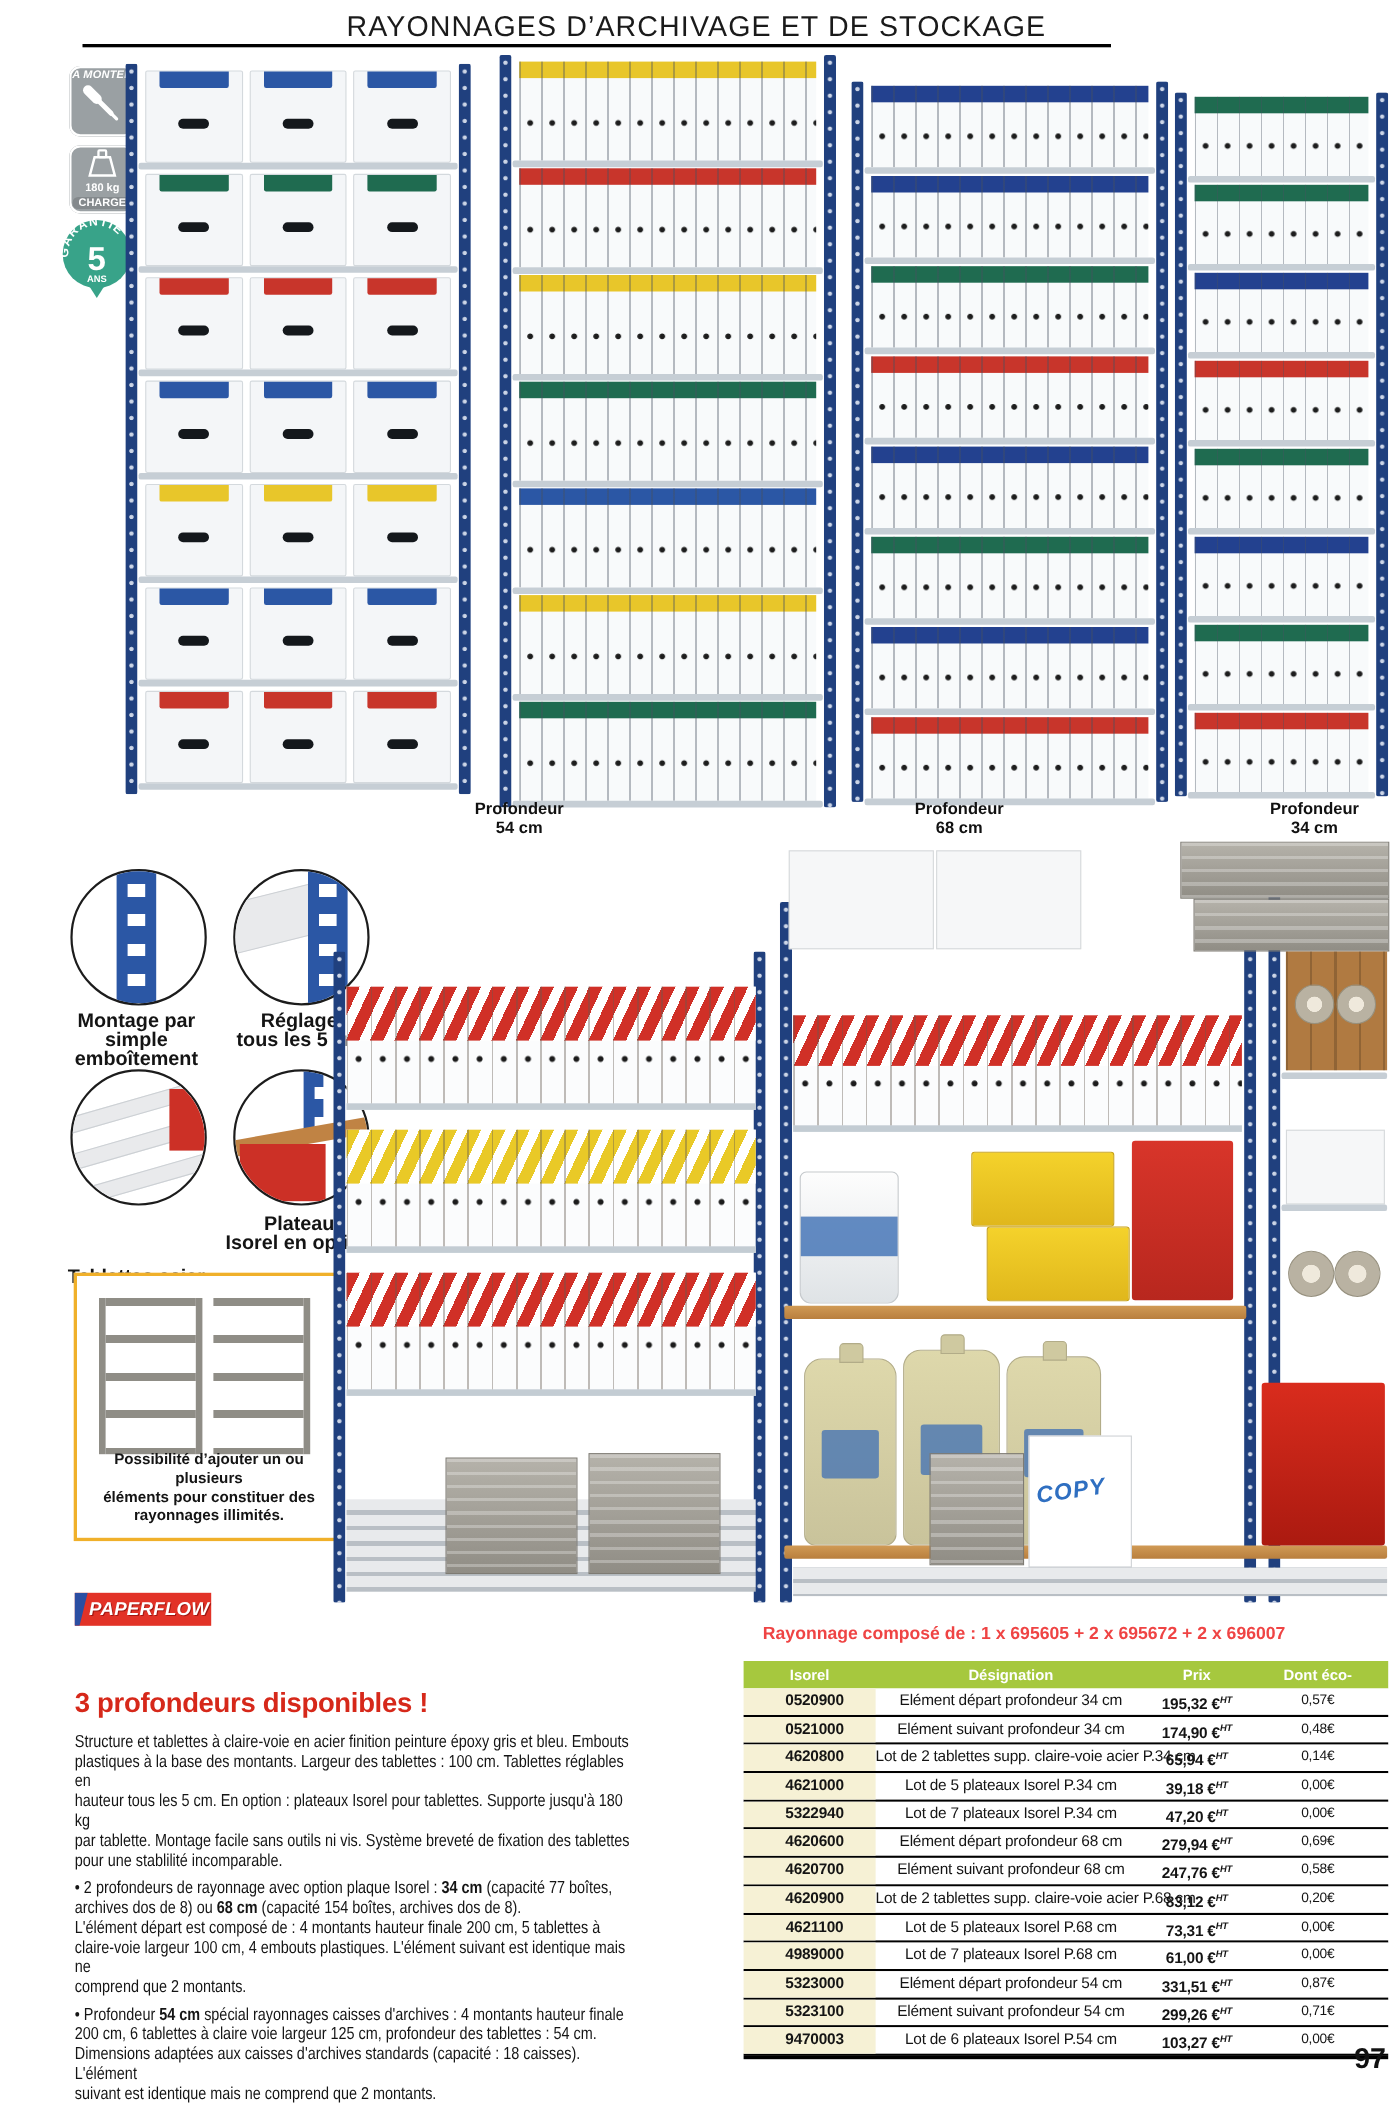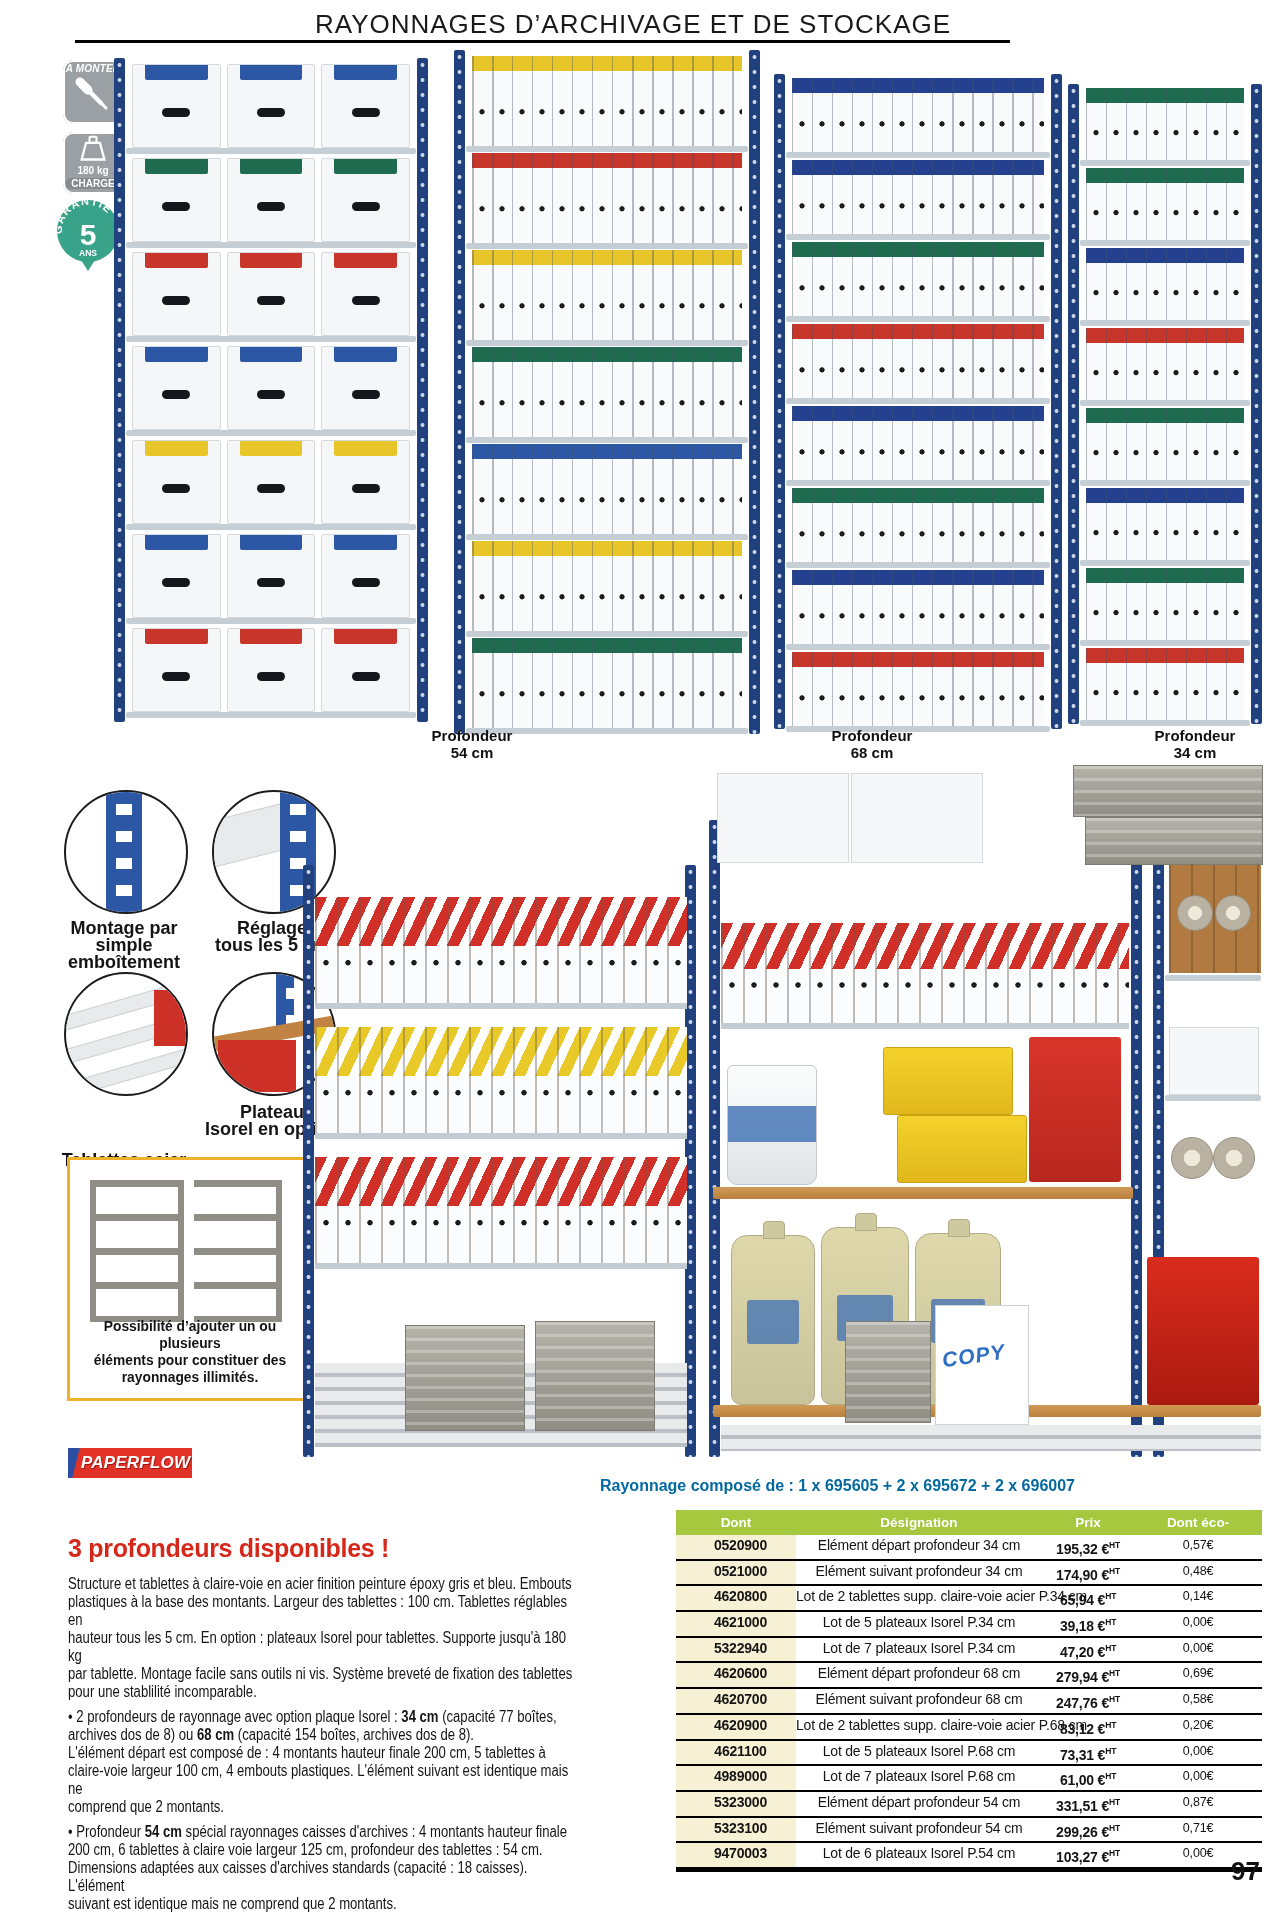--- a/index.html
+++ b/index.html
@@ -101,35 +101,35 @@
   .rbin{position:absolute;background:linear-gradient(180deg,#d8352a,#b8271e);border-radius:3px;}
   .redbox{position:absolute;background:linear-gradient(180deg,#d92c1d,#ab1a10);border-radius:3px;}
   .crate{position:absolute;background-color:#b07a41;
          background-image:repeating-linear-gradient(90deg,rgba(0,0,0,.18) 0 2px,transparent 2px 22px);}
   .roll{position:absolute;border-radius:50%;border:1px solid #97917f;
         background:radial-gradient(circle,#efe9dc 0 28%,#b9b2a2 30% 100%);}
   .slats{position:absolute;background:repeating-linear-gradient(180deg,#e8eaec 0 10px,#b9bfc5 10px 14px);}
   .copybox{position:absolute;background:#fff;border:1px solid #cfd2d5;overflow:hidden;}
   .copybox span{position:absolute;left:6px;top:38px;font-size:21px;font-weight:bold;font-style:italic;
         color:#2f6fc1;transform:rotate(-8deg);letter-spacing:1px;}
-  #comp-note{position:absolute;left:600px;top:1477px;width:662px;text-align:left;
-             font-weight:bold;font-size:16px;color:#0369a1;}
+  #comp-note{position:absolute;left:600px;top:1477px;width:662px;text-align:center;
+             font-weight:bold;font-size:16px;color:#ef4444;}
 
   
   #price-table{position:absolute;left:676px;top:1510px;width:586px;border-bottom:3px solid #000;}
   #table-head{display:flex;height:25px;background:#a6c83e;color:#fff;font-weight:bold;
               font-size:13.5px;line-height:25px;text-align:center;}
   .col-code{width:120px;}.col-des{width:246px;}.col-prix{width:92px;}.col-eco{width:128px;}
   .trow{display:flex;height:23.7px;border-bottom:2px solid #000;font-size:14px;line-height:21.5px;
         background:#fff;letter-spacing:-.2px;}
   .trow .col-code{background:#f6f1d5;font-weight:bold;text-align:center;padding-left:9px;box-sizing:border-box;}
   .trow .col-des{text-align:center;white-space:nowrap;}
   .trow .col-prix{text-align:center;font-weight:bold;white-space:nowrap;}
   .trow .col-eco{text-align:center;font-size:12.5px;}
-  .trow sup{font-size:8.5px;font-weight:bold;}
+  .trow sup{font-size:8.5px;font-weight:bold;font-style:italic;}
 
   #page-num{position:absolute;left:1180px;top:1856px;width:80px;text-align:right;
             font-size:26px;font-weight:bold;color:#111;}
 </style>
 </head>
 <body>
 
 <div id="page">
 
   <div id="page-title">RAYONNAGES D’ARCHIVAGE ET DE STOCKAGE</div>
@@ -502,21 +502,21 @@
   <div id="prod-sub">3 profondeurs disponibles !</div>
   <div id="prod-text">
     <p>Structure et tablettes à claire-voie en acier finition peinture époxy gris et bleu. Embouts<br>plastiques à la base des montants. Largeur des tablettes : 100 cm. Tablettes réglables en<br>hauteur tous les 5 cm. En option : plateaux Isorel pour tablettes. Supporte jusqu'à 180 kg<br>par tablette. Montage facile sans outils ni vis. Système breveté de fixation des tablettes<br>pour une stablilité incomparable.</p>
     <p>• 2 profondeurs de rayonnage avec option plaque Isorel : <b>34 cm</b> (capacité 77 boîtes,<br>archives dos de 8) ou <b>68 cm</b> (capacité 154 boîtes, archives dos de 8).<br>L'élément départ est composé de : 4 montants hauteur finale 200 cm, 5 tablettes à<br>claire-voie largeur 100 cm, 4 embouts plastiques. L'élément suivant est identique mais ne<br>comprend que 2 montants.</p>
     <p>• Profondeur <b>54 cm</b> spécial rayonnages caisses d'archives : 4 montants hauteur finale<br>200 cm, 6 tablettes à claire voie largeur 125 cm, profondeur des tablettes : 54 cm.<br>Dimensions adaptées aux caisses d'archives standards (capacité : 18 caisses). L'élément<br>suivant est identique mais ne comprend que 2 montants.</p>
   </div>
 
   <div id="comp-note">Rayonnage composé de : 1 x 695605 + 2 x 695672 + 2 x 696007</div>
   <div id="price-table">
     <div id="table-head">
-      <div class="col-code">Dont</div>
+      <div class="col-code">Isorel</div>
       <div class="col-des">Désignation</div>
       <div class="col-prix">Prix</div>
       <div class="col-eco">Dont éco-contribution</div>
     </div>
     <div id="table-body">
         <div class="trow">
           <div class="col-code">0520900</div>
           <div class="col-des">Elément départ profondeur 34 cm</div>
           <div class="col-prix">195,32 €<sup>HT</sup></div>
           <div class="col-eco">0,57€</div>

